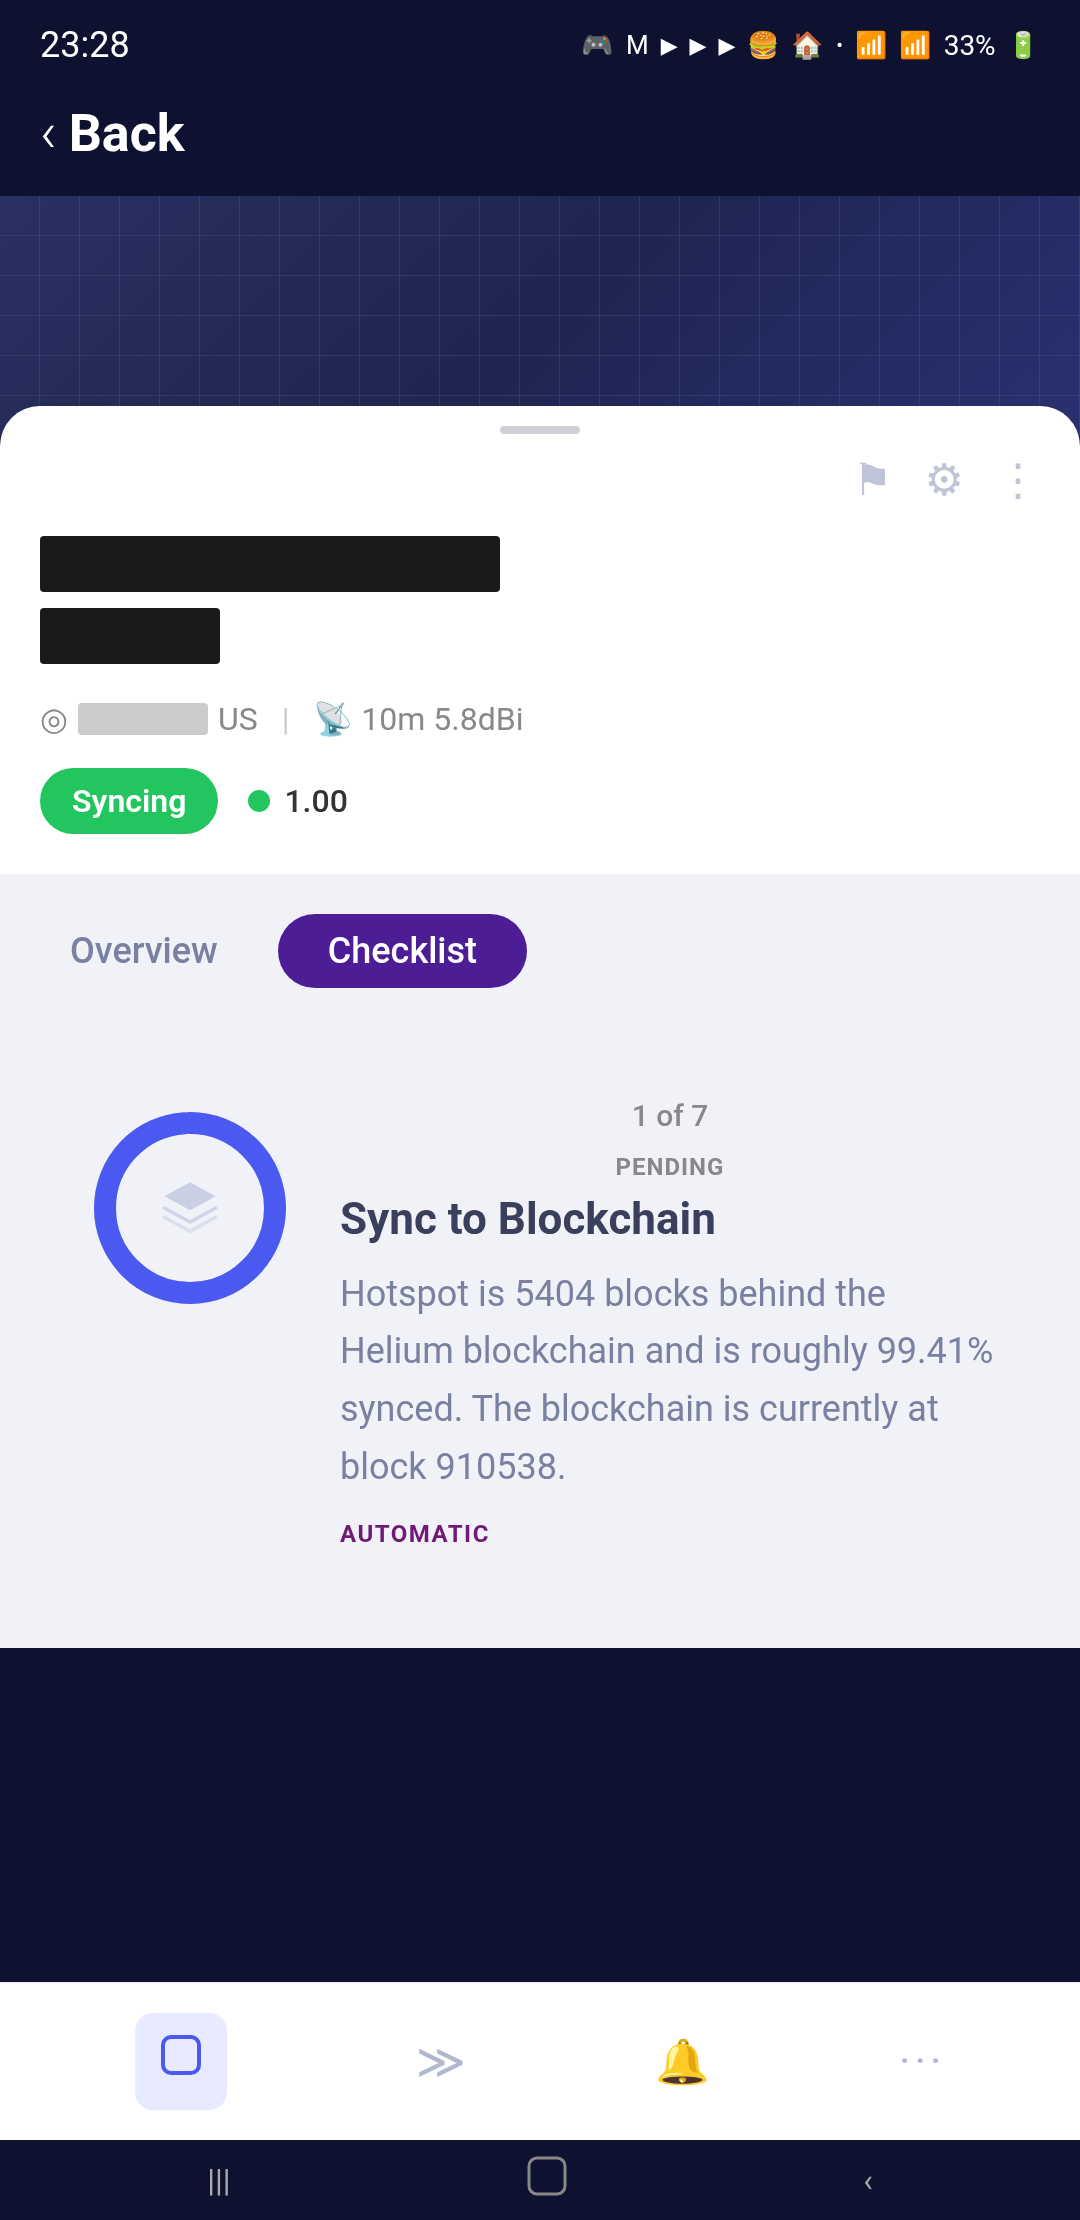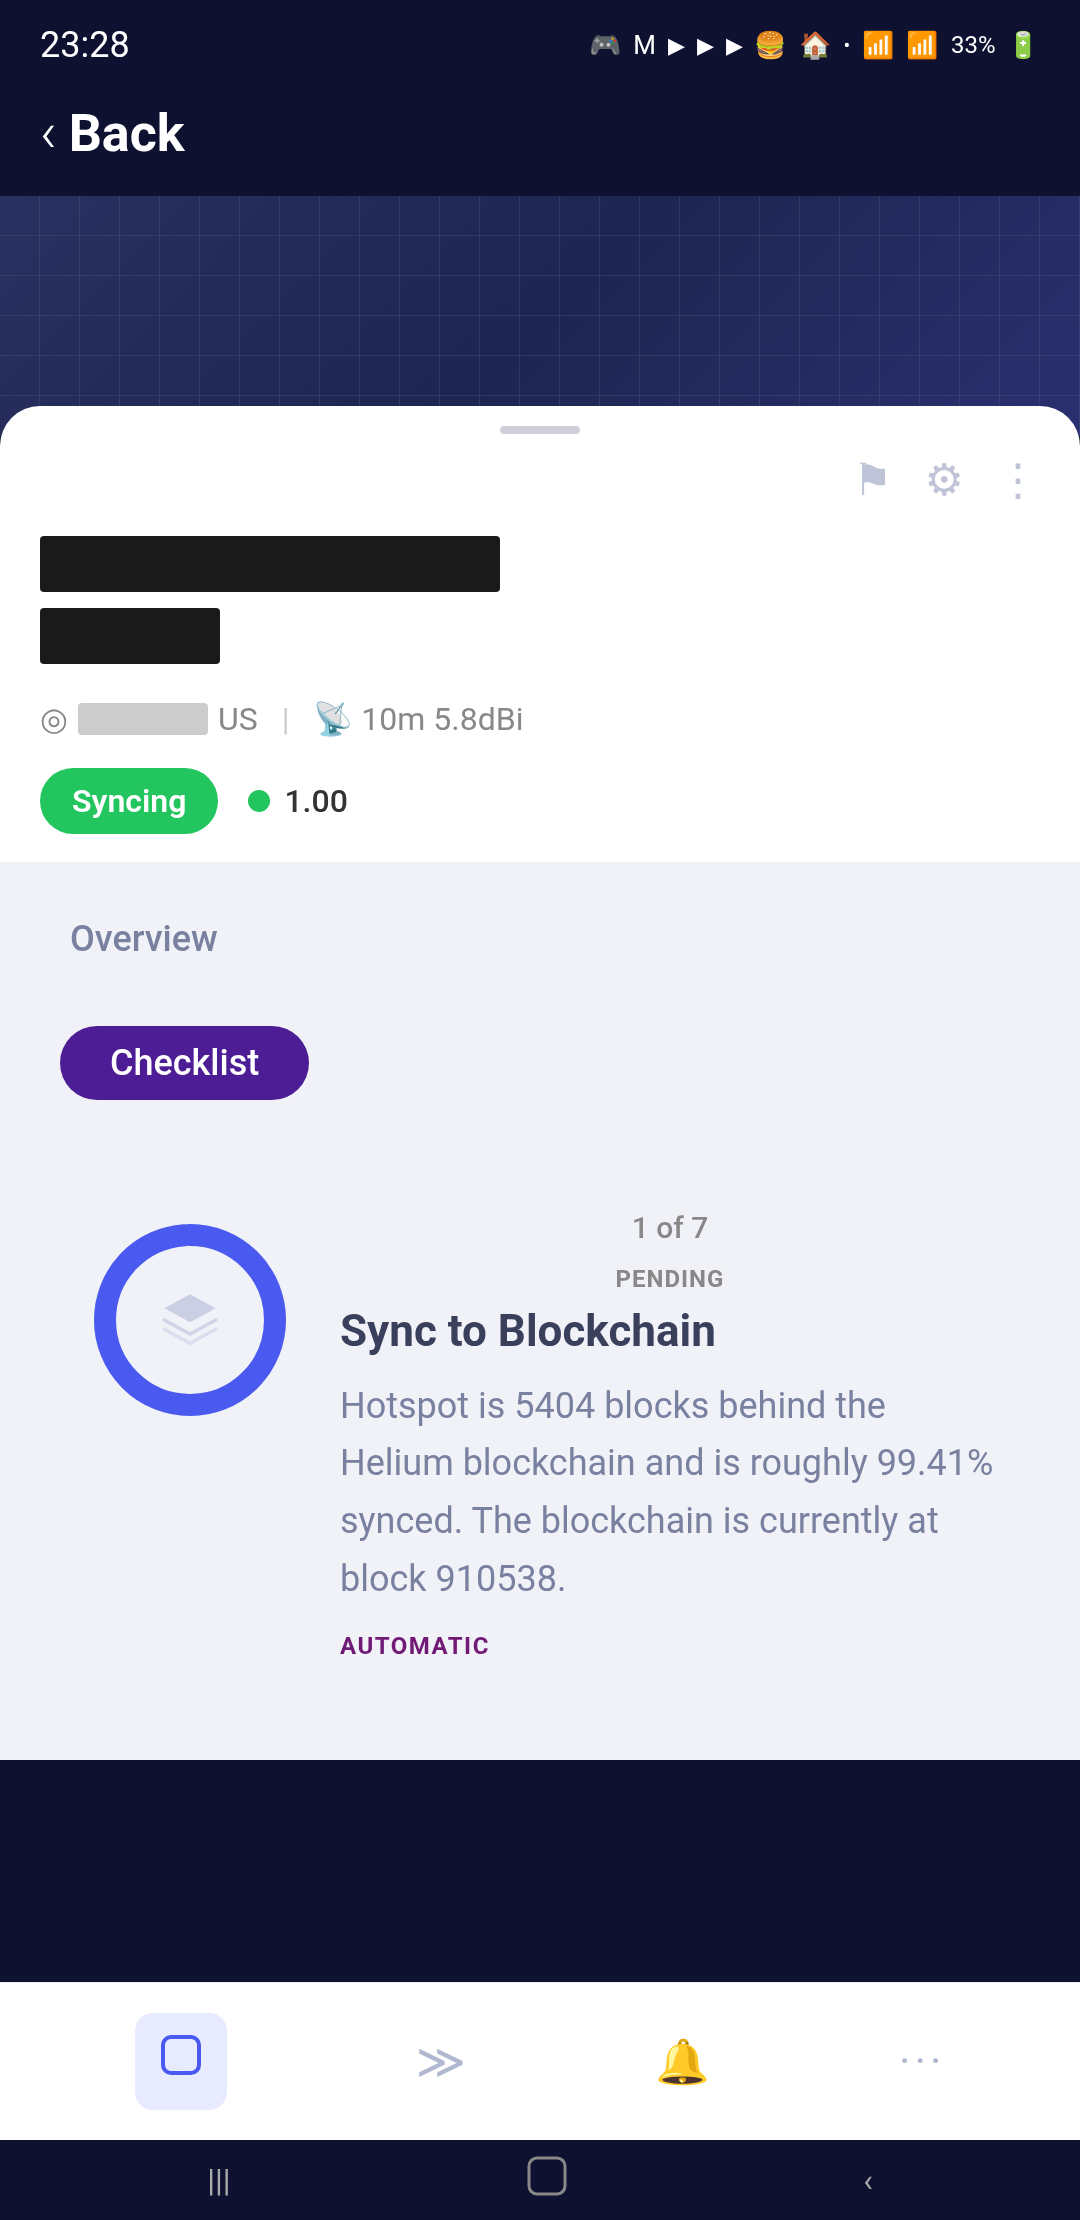--- a/index.html
+++ b/index.html
@@ -29,21 +29,21 @@
     }
     .status-icons {
       display: flex;
       align-items: center;
       gap: 12px;
       color: white;
       font-size: 28px;
     }
     .battery-text {
       color: white;
-      font-size: 24px;
+      font-size: 28px;
     }
 
     
     .top-nav {
       background: #0e1230;
       padding: 20px 40px 30px;
     }
     .back-btn {
       display: flex;
       align-items: center;
@@ -150,21 +150,21 @@
       display: inline-block;
     }
     .meta-separator {
       color: #ccc;
     }
 
     .status-row {
       display: flex;
       align-items: center;
       gap: 30px;
-      padding: 0 40px 28px;
+      padding: 0 40px 40px;
     }
     .syncing-badge {
       background: #22c55e;
       color: white;
       font-size: 32px;
       font-weight: 600;
       padding: 14px 32px;
       border-radius: 50px;
     }
     .score-badge {
@@ -184,21 +184,20 @@
 
     
     .tabs-section {
       background: #f0f2f8;
       padding: 40px 60px 30px;
     }
     .tabs-row {
       display: flex;
       align-items: flex-start;
       gap: 50px;
-      flex-direction: column;
     }
     .tab {
       font-size: 36px;
       color: #7a80a0;
       cursor: pointer;
       padding: 16px 10px;
       font-weight: 500;
     }
     .tab.active {
       background: #4c1d95;

